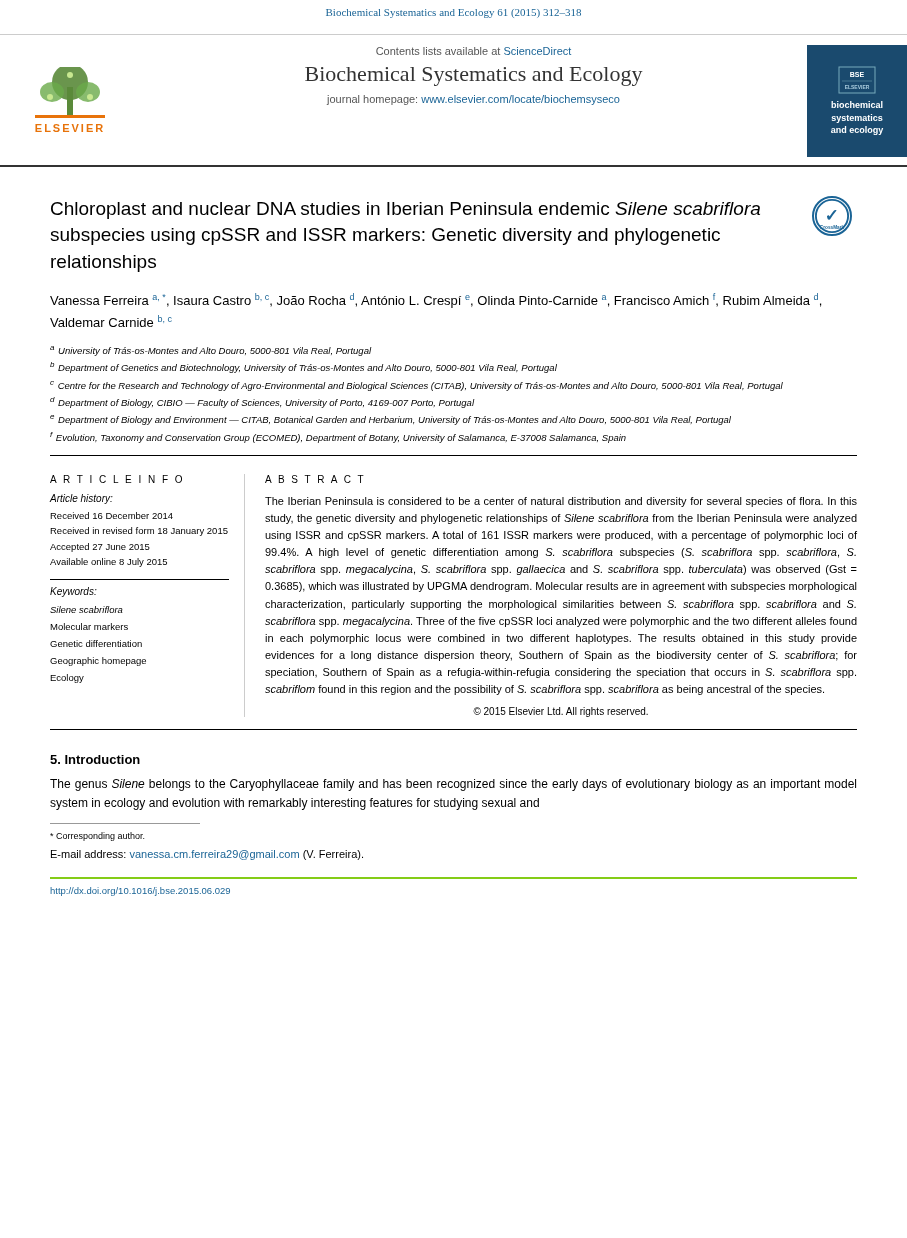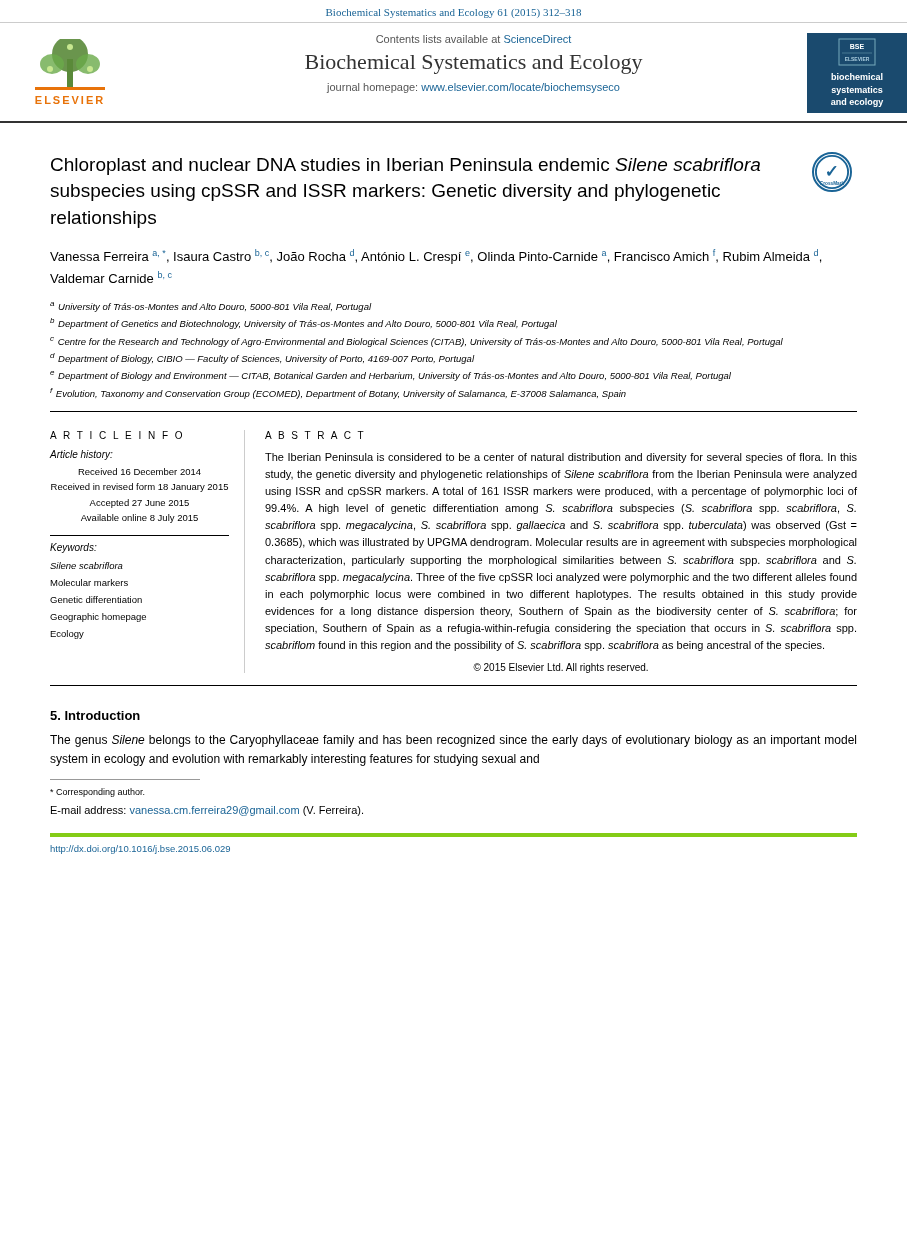--- a/index.html
+++ b/index.html
@@ -9,21 +9,21 @@
       font-size: 13px;
       color: #000;
       width: 907px;
       min-height: 1238px;
     }
 
     .journal-ref-bar {
       text-align: center;
       font-size: 11px;
       color: #1a6496;
-      padding: 6px 0 4px 0;
+      padding: 6px 0 16px 0;
       border-bottom: 1px solid #ccc;
     }
 
     .header-section {
       display: flex;
       align-items: stretch;
       border-bottom: 2px solid #333;
       padding: 10px 0 8px 0;
     }
 
@@ -85,21 +85,21 @@
     }
 
     .journal-logo-right {
       width: 100px;
       background: #1a4a6e;
       color: #fff;
       display: flex;
       align-items: center;
       justify-content: center;
       flex-direction: column;
-      padding: 4px;
+      padding: 20px;
       font-size: 9px;
       font-family: Arial, sans-serif;
       font-weight: bold;
       text-align: center;
       line-height: 1.3;
       flex-shrink: 0;
     }
 
     .journal-logo-right .bse-text {
       font-size: 9px;
@@ -217,21 +217,20 @@
       font-style: italic;
       margin-bottom: 4px;
       font-weight: normal;
     }
 
     .article-info-dates {
       font-size: 9.5px;
       font-family: Arial, sans-serif;
       line-height: 1.6;
       margin-bottom: 10px;
-      text-align: center;
     }
 
     .keywords-section-title {
       font-size: 10px;
       font-family: Arial, sans-serif;
       font-style: italic;
       margin-bottom: 4px;
       font-weight: normal;
     }
 
@@ -305,21 +304,21 @@
       font-size: 11px;
     }
 
     .footnote-section .email-link {
       color: #1a6496;
       text-decoration: none;
     }
 
     .bottom-bar {
       margin-top: 15px;
-      border-top: 4px solid #84cc16;
+      border-top: 2px solid #84cc16;
       padding: 6px 0 0 0;
       font-size: 9.5px;
       font-family: Arial, sans-serif;
     }
 
     .doi-link {
       color: #1a6496;
       text-decoration: none;
       display: block;
       margin-bottom: 2px;

